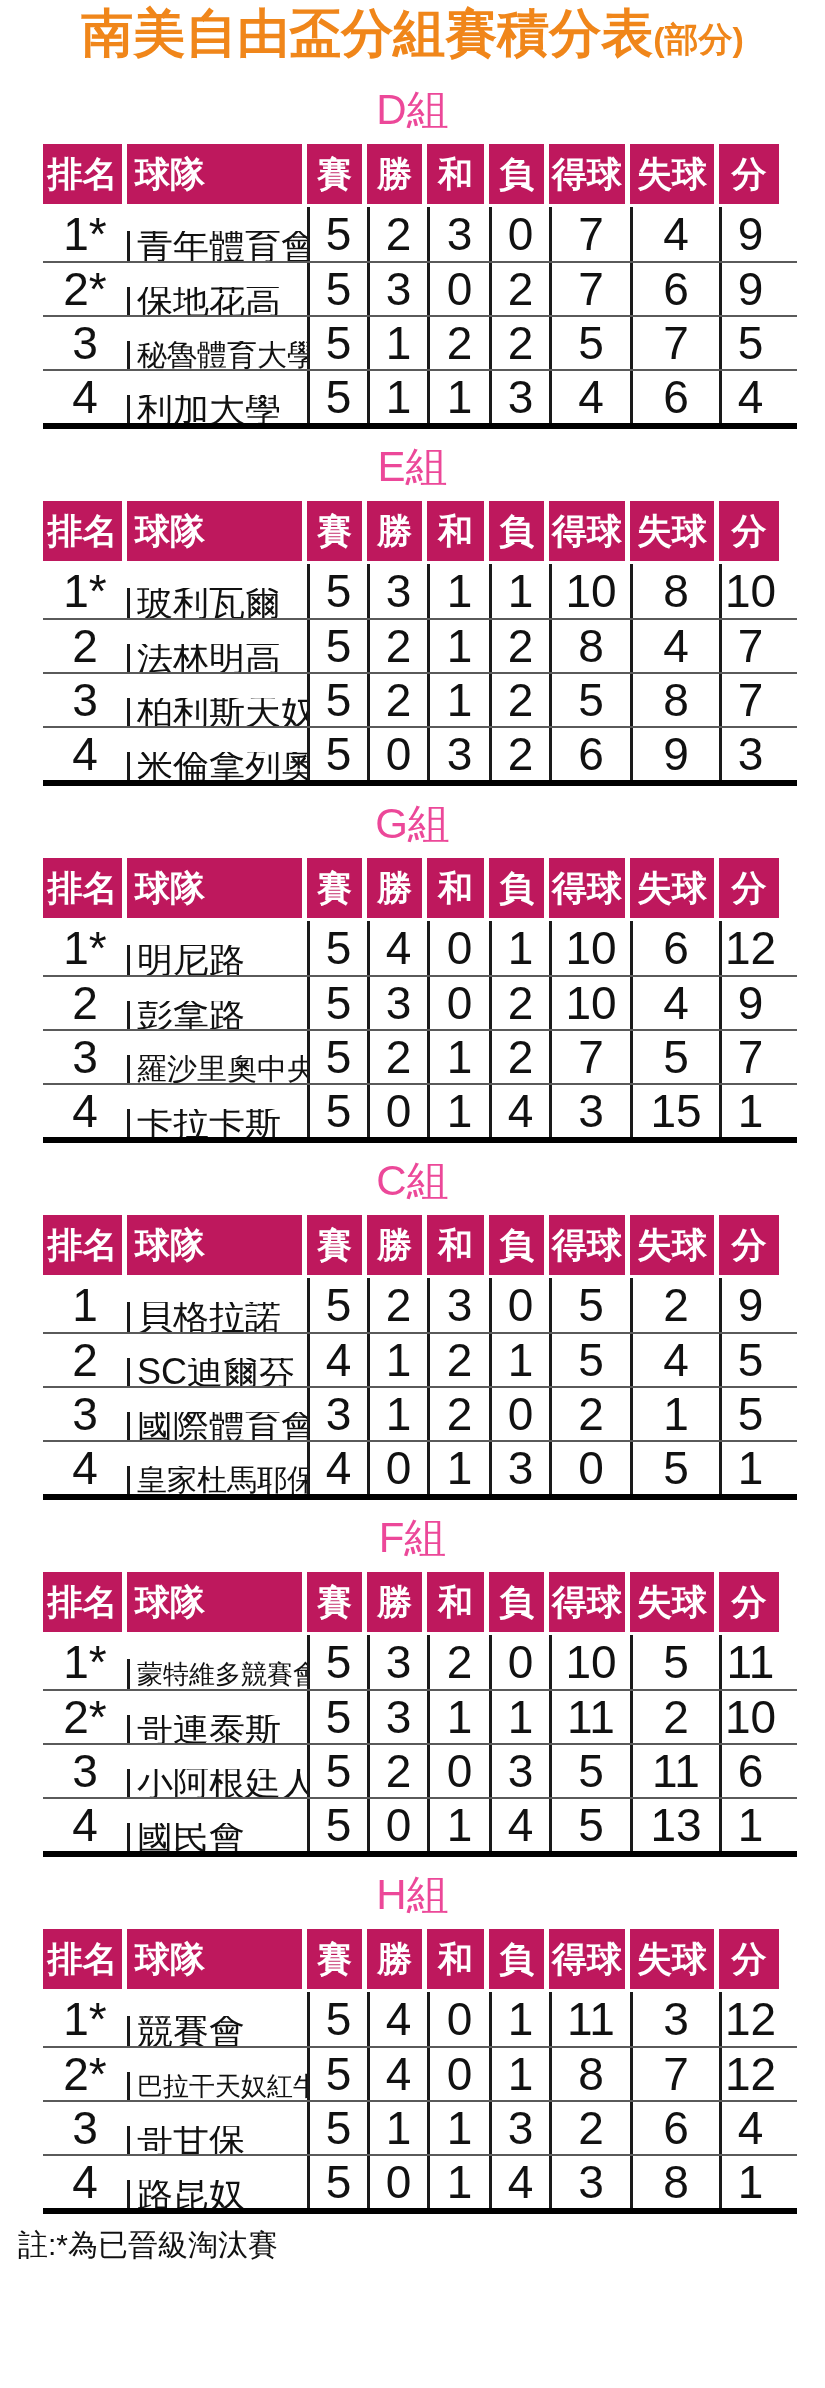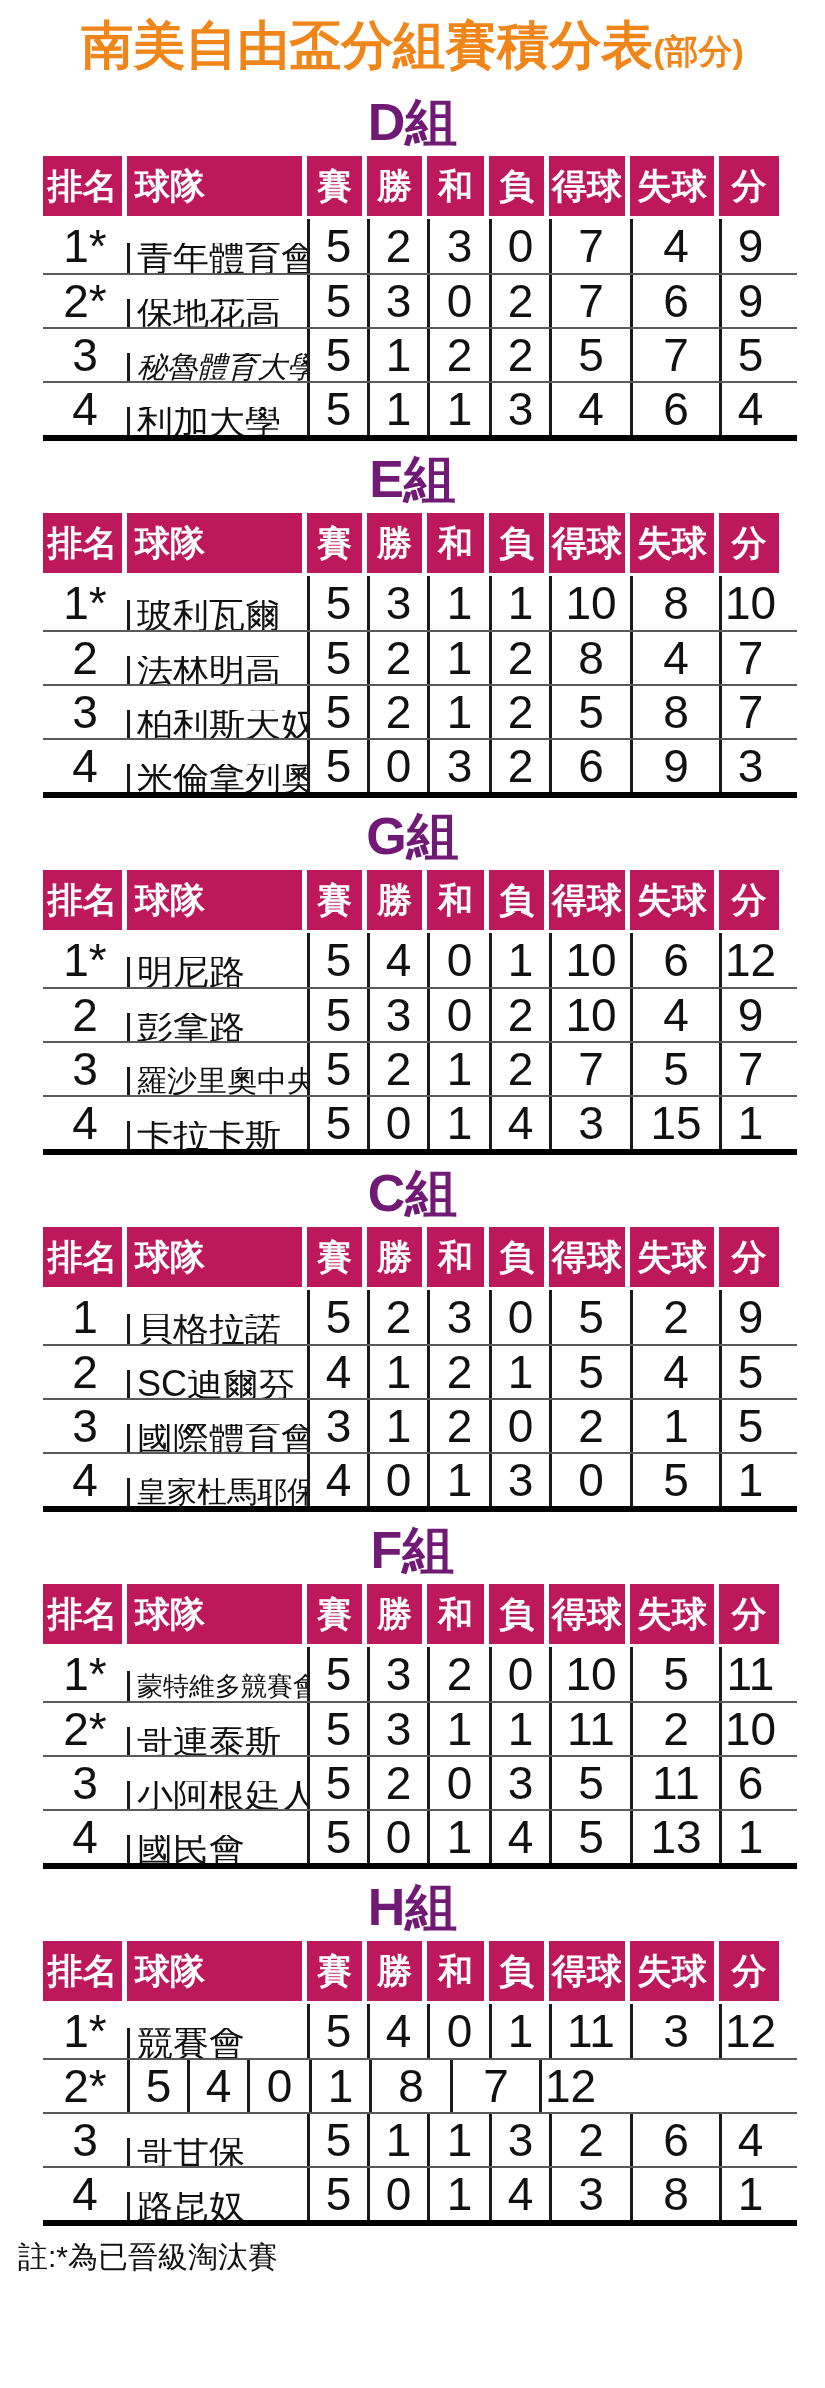--- a/index.html
+++ b/index.html
@@ -7,41 +7,41 @@
   body {
     width: 825px;
     font-family: "Liberation Sans", "DejaVu Sans", sans-serif;
   }
   .page {
     position: relative;
     width: 825px;
     height: 2388px;
     overflow: hidden;
     background: #ffffff;
-    padding-top: 12px;
+    padding-top: 0;
   }
   .big-title {
     text-align: center;
     color: #F0861A;
     font-weight: bold;
     font-size: 52px;
     line-height: 66px;
     white-space: nowrap;
   }
   .big-title .suffix {
     font-size: 34px;
     font-weight: bold;
   }
   .big-title.second { margin-top: 34px; }
   .group-label {
     margin-top: 16px;
     text-align: center;
-    color: #701a75;
-    font-weight: bold;
-    font-size: 52px;
+    color: #ec4899;
+    font-weight: normal;
+    font-size: 42px;
     line-height: 44px;
   }
   .tbl {
     width: 754px;
     margin: 12px 0 0 43px;
   }
   .thead { display: flex; height: 60px; }
   .hc {
     background: #be185d;
     color: #ffffff;
@@ -130,21 +130,21 @@
             <div class="td c4">0</div>
             <div class="td c5">2</div>
             <div class="td c6">7</div>
             <div class="td c7">6</div>
             <div class="td c8">9</div>
           </div>
 
           <div class="tr">
             <div class="td c0">3</div>
             <div class="td c1 team">
-              <span class="team-txt" style="font-size: 30px; font-style: italic;">秘魯體育大學</span>
+              <span class="team-txt" style="font-size: 30px;">秘魯體育大學</span>
             </div>
             <div class="td c2">5</div>
             <div class="td c3">1</div>
             <div class="td c4">2</div>
             <div class="td c5">2</div>
             <div class="td c6">5</div>
             <div class="td c7">7</div>
             <div class="td c8">5</div>
           </div>
 
@@ -491,20 +491,23 @@
             <div class="td c3">4</div>
             <div class="td c4">0</div>
             <div class="td c5">1</div>
             <div class="td c6">11</div>
             <div class="td c7">3</div>
             <div class="td c8">12</div>
           </div>
 
           <div class="tr">
             <div class="td c0">2*</div>
+            <div class="td c1 team">
+              <span class="team-txt" style="font-size: 26px;">巴拉干天奴紅牛</span>
+            </div>
             <div class="td c2">5</div>
             <div class="td c3">4</div>
             <div class="td c4">0</div>
             <div class="td c5">1</div>
             <div class="td c6">8</div>
             <div class="td c7">7</div>
             <div class="td c8">12</div>
           </div>
 
           <div class="tr">

